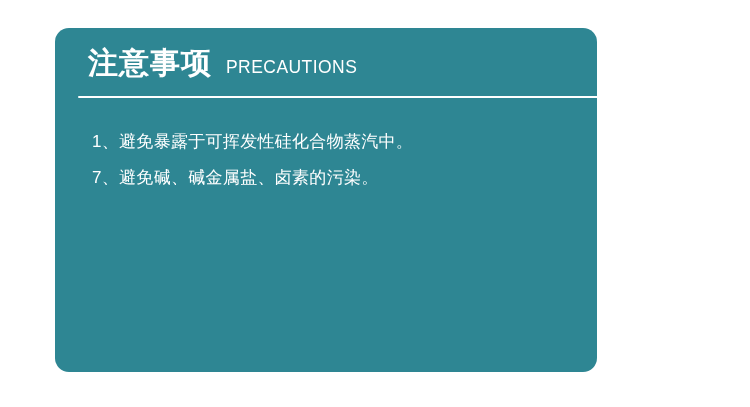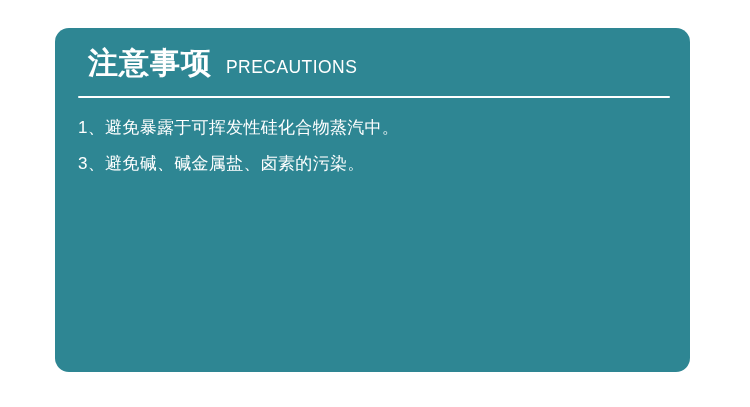--- a/index.html
+++ b/index.html
@@ -11,21 +11,21 @@
     height: 407px;
     background: #ffffff;
     font-family: "Liberation Sans", "DejaVu Sans", sans-serif;
     overflow: hidden;
   }
 
   #precautions-card {
     position: absolute;
     left: 55px;
     top: 28px;
-    width: 635px;
+    width: 542px;
     height: 344px;
     background: #2E8693;
     border-radius: 14px;
     box-sizing: border-box;
   }
 
   #card-header {
     position: absolute;
     left: 33px;
     top: 20px;
@@ -63,21 +63,21 @@
     background: #ffffff;
     border-radius: 1px;
   }
 
   #precautions-list {
     position: absolute;
     left: 23px;
     top: 82px;
     width: 596px;
     list-style: none;
-    margin: 0;
+    margin: 14px;
     padding: 0;
   }
 
   .precaution-item {
     color: #ffffff;
     font-size: 17px;
     line-height: 36px;
     letter-spacing: 0.3px;
     white-space: pre-wrap;
   }
@@ -94,16 +94,16 @@
 
   <div id="card-header">
     <span id="title-cn">注意事项</span>
     <span id="title-en">PRECAUTIONS</span>
   </div>
 
   <div id="header-divider"></div>
 
   <ul id="precautions-list">
     <li class="precaution-item">1、避免暴露于可挥发性硅化合物蒸汽中。</li>
-    <li class="precaution-item">3、避免碱、碱金属盐、卤素的污染。</li>
+    <li class="precaution-item">7、避免碱、碱金属盐、卤素的污染。</li>
   </ul>
 
 </div>
 
 </body></html>

